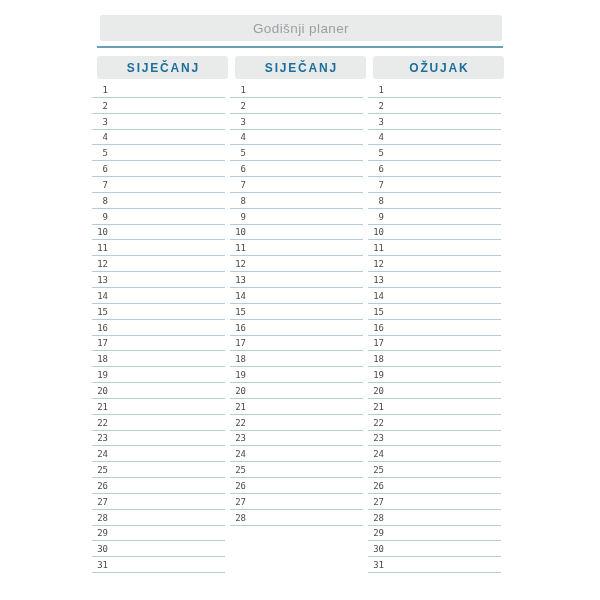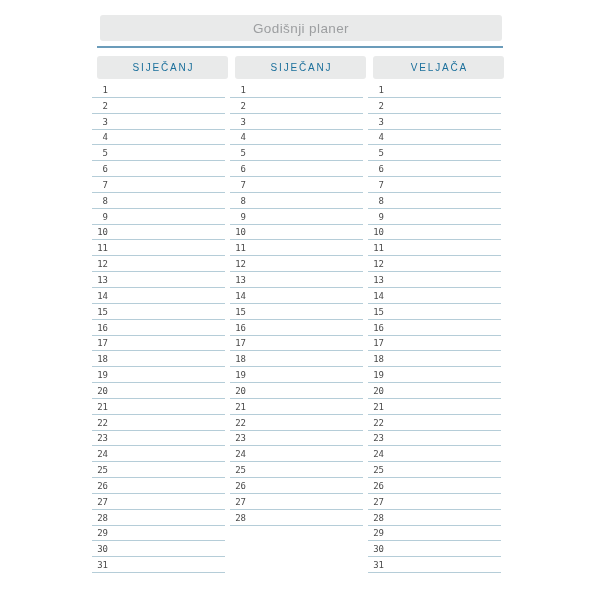--- a/index.html
+++ b/index.html
@@ -55,22 +55,22 @@
   .month-header {
     height: 23px;
     background: #e9eaea;
     border-radius: 3px;
     display: flex;
     align-items: center;
     justify-content: center;
   }
   .month-label {
     color: #1a6f9b;
-    font-weight: normal;
-    font-size: 10px;
+    font-weight: bold;
+    font-size: 12px;
     letter-spacing: 1.8px;
     text-indent: 1.8px; 
   }
   .rows {
     margin-top: 3px;
     margin-left: -5px;
     width: 133px;
   }
   .row {
     box-sizing: border-box;
@@ -285,21 +285,21 @@
           <div class="row">
             <span class="day-num">27</span>
           </div>
           <div class="row">
             <span class="day-num">28</span>
           </div>
         </div>
       </div>
       <div class="column">
         <div class="month-header">
-          <span class="month-label">VELJAČA</span>
+          <span class="month-label">OŽUJAK</span>
         </div>
         <div class="rows">
           <div class="row">
             <span class="day-num">1</span>
           </div>
           <div class="row">
             <span class="day-num">2</span>
           </div>
           <div class="row">
             <span class="day-num">3</span>

